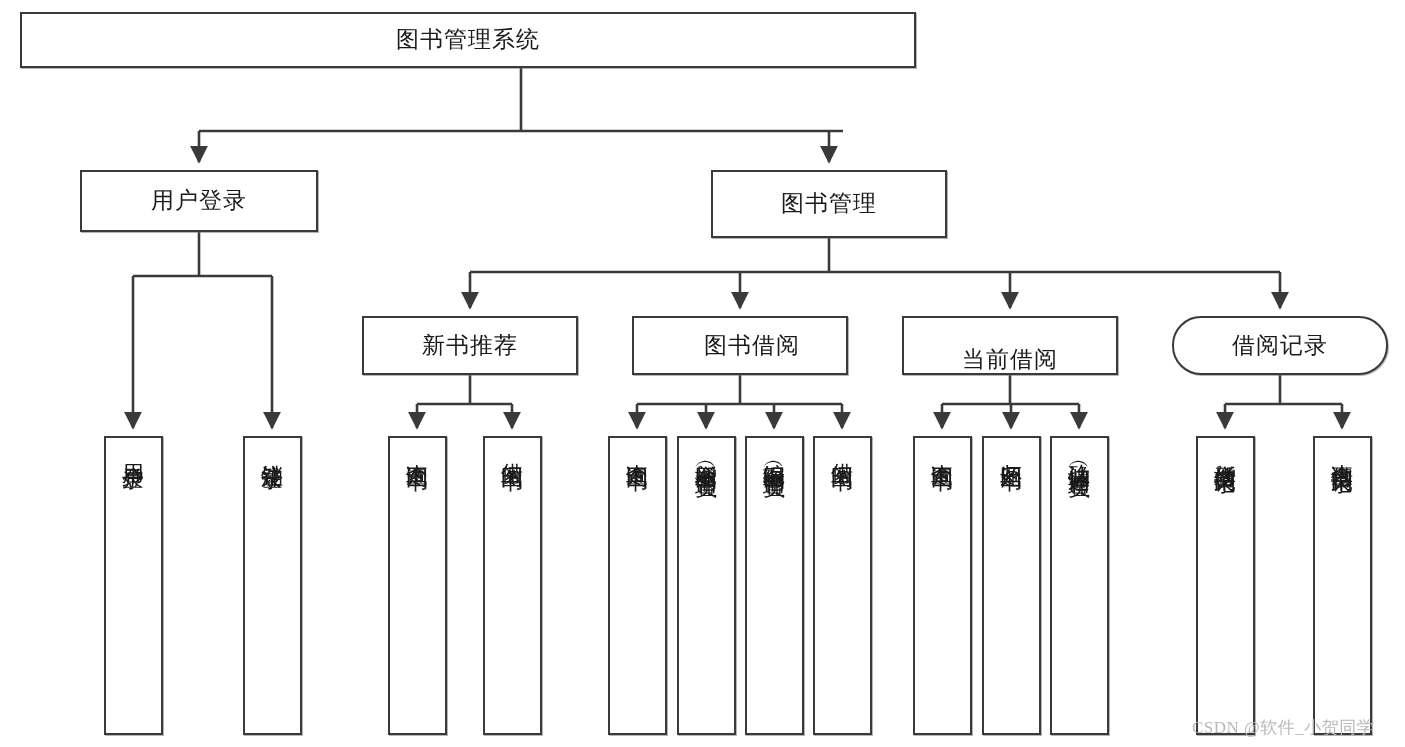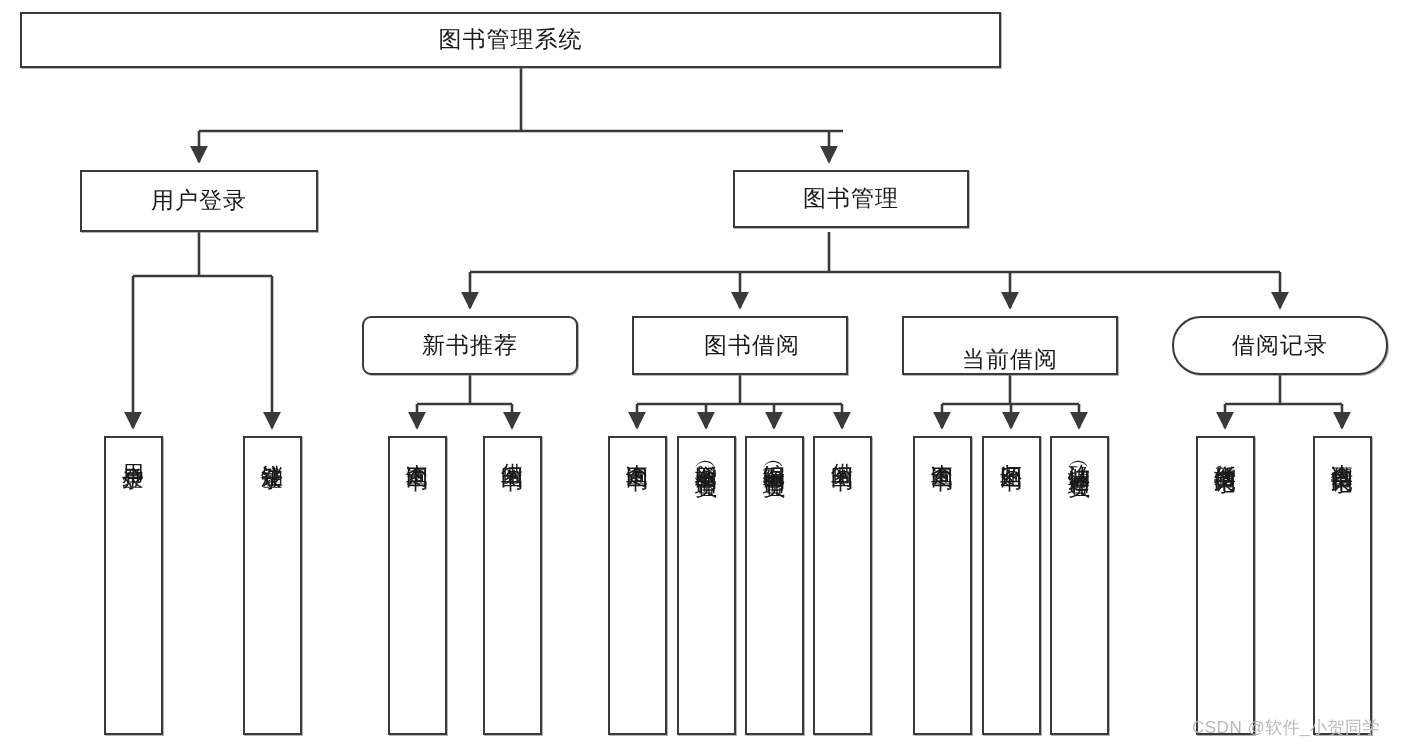--- a/index.html
+++ b/index.html
@@ -66,21 +66,21 @@
     margin: 0 auto;
   }
   .watermark {
     position: absolute;
     left: 1192px;
     top: 716px;
     font-size: 17px;
     color: #b9b9b9;
     white-space: nowrap;
     letter-spacing: 0.5px;
-    font-family: Liberation Sans, sans-serif;
+    font-family: Liberation Serif, serif;
   }
 </style>
 </head>
 <body>
 
 <div id="canvas">
 
   <svg id="wires" viewBox="0 0 1405 747" xmlns="http://www.w3.org/2000/svg">
     <defs>
       <marker id="arrow" viewBox="0 0 10 10" refX="9" refY="5" markerWidth="7" markerHeight="7" orient="auto-start-reverse">
@@ -124,32 +124,32 @@
       <path d="M 1011 404 L 1011 428" marker-end="url(#arrow)"></path>
       <path d="M 1079 404 L 1079 428" marker-end="url(#arrow)"></path>
 
       <path d="M 1280 375 L 1280 404"></path>
       <path d="M 1225 404 L 1342 404"></path>
       <path d="M 1225 404 L 1225 428" marker-end="url(#arrow)"></path>
       <path d="M 1342 404 L 1342 428" marker-end="url(#arrow)"></path>
     </g>
   </svg>
 
-  <div class="node root" style="left:20px; top:12px; width:981px; height:56px;">
+  <div class="node root" style="left:20px; top:12px; width:896px; height:56px;">
     <span class="label">图书管理系统</span>
   </div>
 
   <div class="node horiz" style="left:80px; top:170px; width:238px; height:62px;">
     <span class="label">用户登录</span>
   </div>
-  <div class="node horiz" style="left:733px; top:170px; width:236px; height:58px;">
+  <div class="node horiz" style="left:711px; top:170px; width:236px; height:68px;">
     <span class="label">图书管理</span>
   </div>
 
-  <div class="node horiz" style="left:362px; top:316px; width:216px; height:59px;border-radius:9px;">
+  <div class="node horiz" style="left:362px; top:316px; width:216px; height:59px;">
     <span class="label">新书推荐</span>
   </div>
   <div class="node horiz" style="left:632px; top:316px; width:216px; height:59px;padding-left:24px;">
     <span class="label">图书借阅</span>
   </div>
   <div class="node horiz" style="left:902px; top:316px; width:216px; height:59px;align-items:flex-end;">
     <span class="label">当前借阅</span>
   </div>
   <div class="node horiz" style="left:1172px; top:316px; width:216px; height:59px;border-radius:29px;">
     <span class="label">借阅记录</span>

